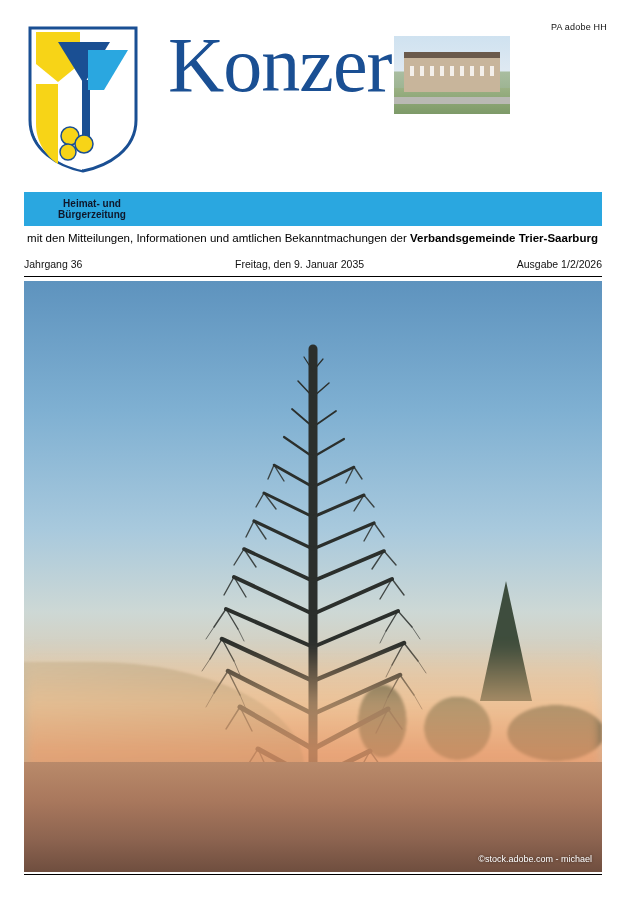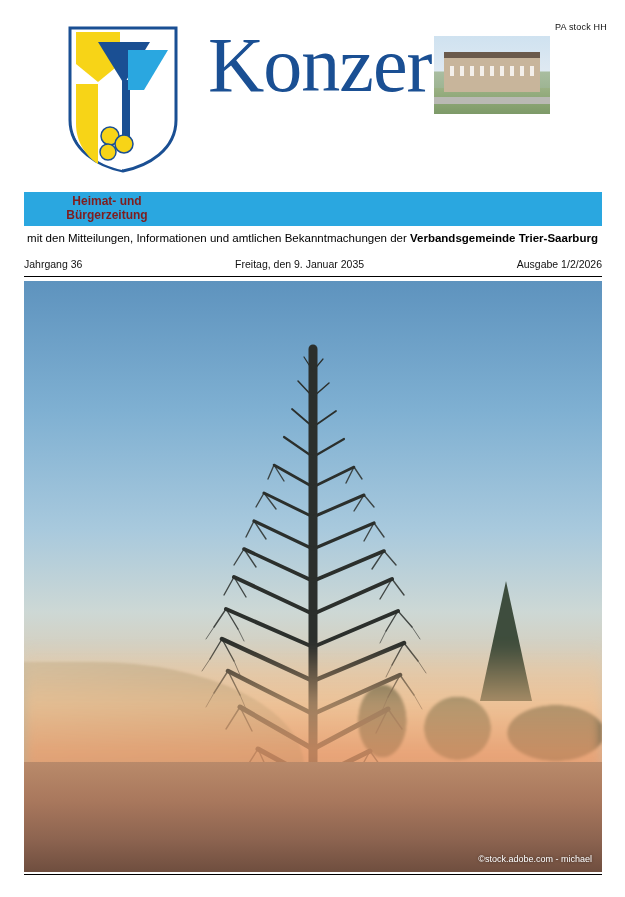--- a/index.html
+++ b/index.html
@@ -26,21 +26,20 @@
     color: #111;
   }
 
   
   .masthead {
     position: absolute;
     left: 0;
     top: 14px;
     width: 526px;
     height: 170px;
-    margin-left: 40px;
   }
 
   
   .crest {
     position: absolute;
     left: 24px;
     top: 10px;
     width: 118px;
     height: 150px;
   }
@@ -107,25 +106,25 @@
     top: 192px;
     width: 578px;
     height: 34px;
     background: #2aa7e0;
     display: flex;
     align-items: center;
   }
   .band-left {
     width: 136px;
     text-align: center;
-    color: #7f1d1d;
-    font-size: 12px;
+    color: #0f172a;
+    font-size: 10px;
     font-weight: bold;
     line-height: 1.15;
-    padding-left: 15px;
+    padding-left: 0;
   }
   .band-title {
     flex: 1;
     text-align: center;
     color: #ffffff;
     font-size: 24px;
     font-weight: bold;
     letter-spacing: .2px;
     padding-right: 60px;
   }
@@ -253,21 +252,21 @@
     left: 24px;
     top: 874px;
     width: 578px;
     height: 1px;
     background: #000;
   }
 </style>
 </head>
 <body>
 
-<div class="pa-code">PA stock HH</div>
+<div class="pa-code">PA adobe HH</div>
 
 <div class="masthead">
 
   <div class="crest">
     <svg width="118" height="150" viewBox="0 0 118 150">
       <path d="M6 4 H112 V96 C112 126 84 142 59 147 C34 142 6 126 6 96 Z" fill="#ffffff" stroke="#1a4f93" stroke-width="3"></path>
       <path d="M8 6 H58 V146 C34 141 8 125 8 96 Z" fill="#ffffff"></path>
       <path d="M12 8 H56 L56 40 L34 58 L12 40 Z" fill="#f7d417"></path>
       <path d="M12 60 L34 60 L34 140 C22 132 12 118 12 100 Z" fill="#f7d417"></path>
       <path d="M34 18 L60 18 L86 18 L60 60 Z" fill="#1a4f93"></path>

